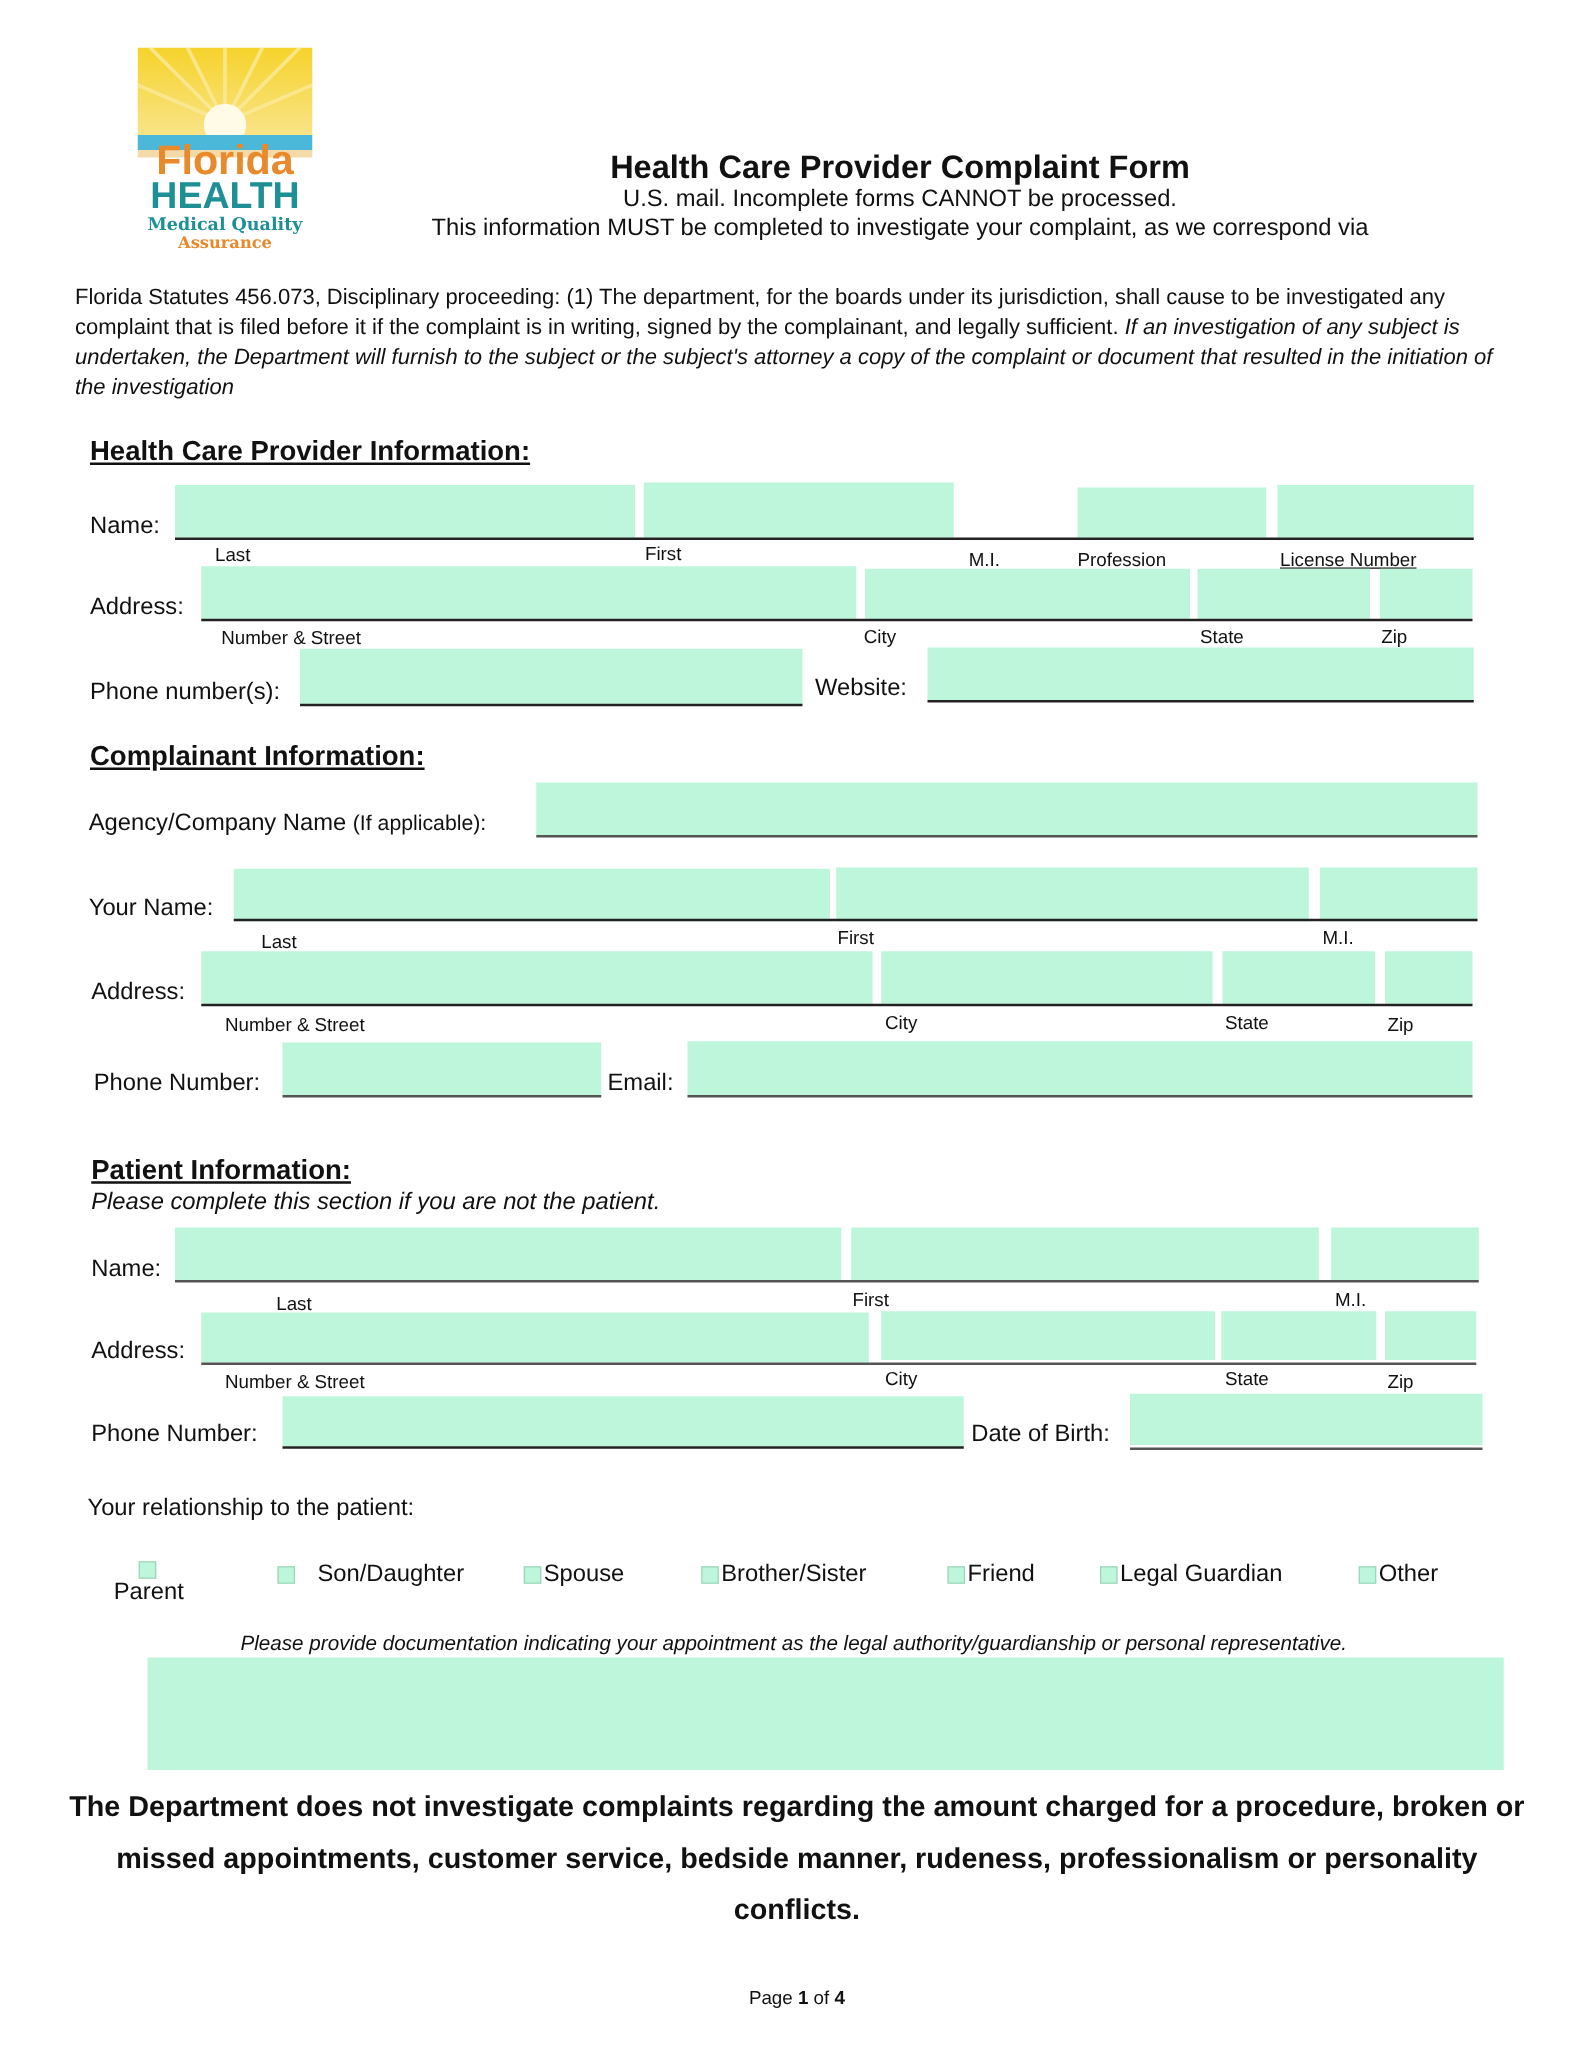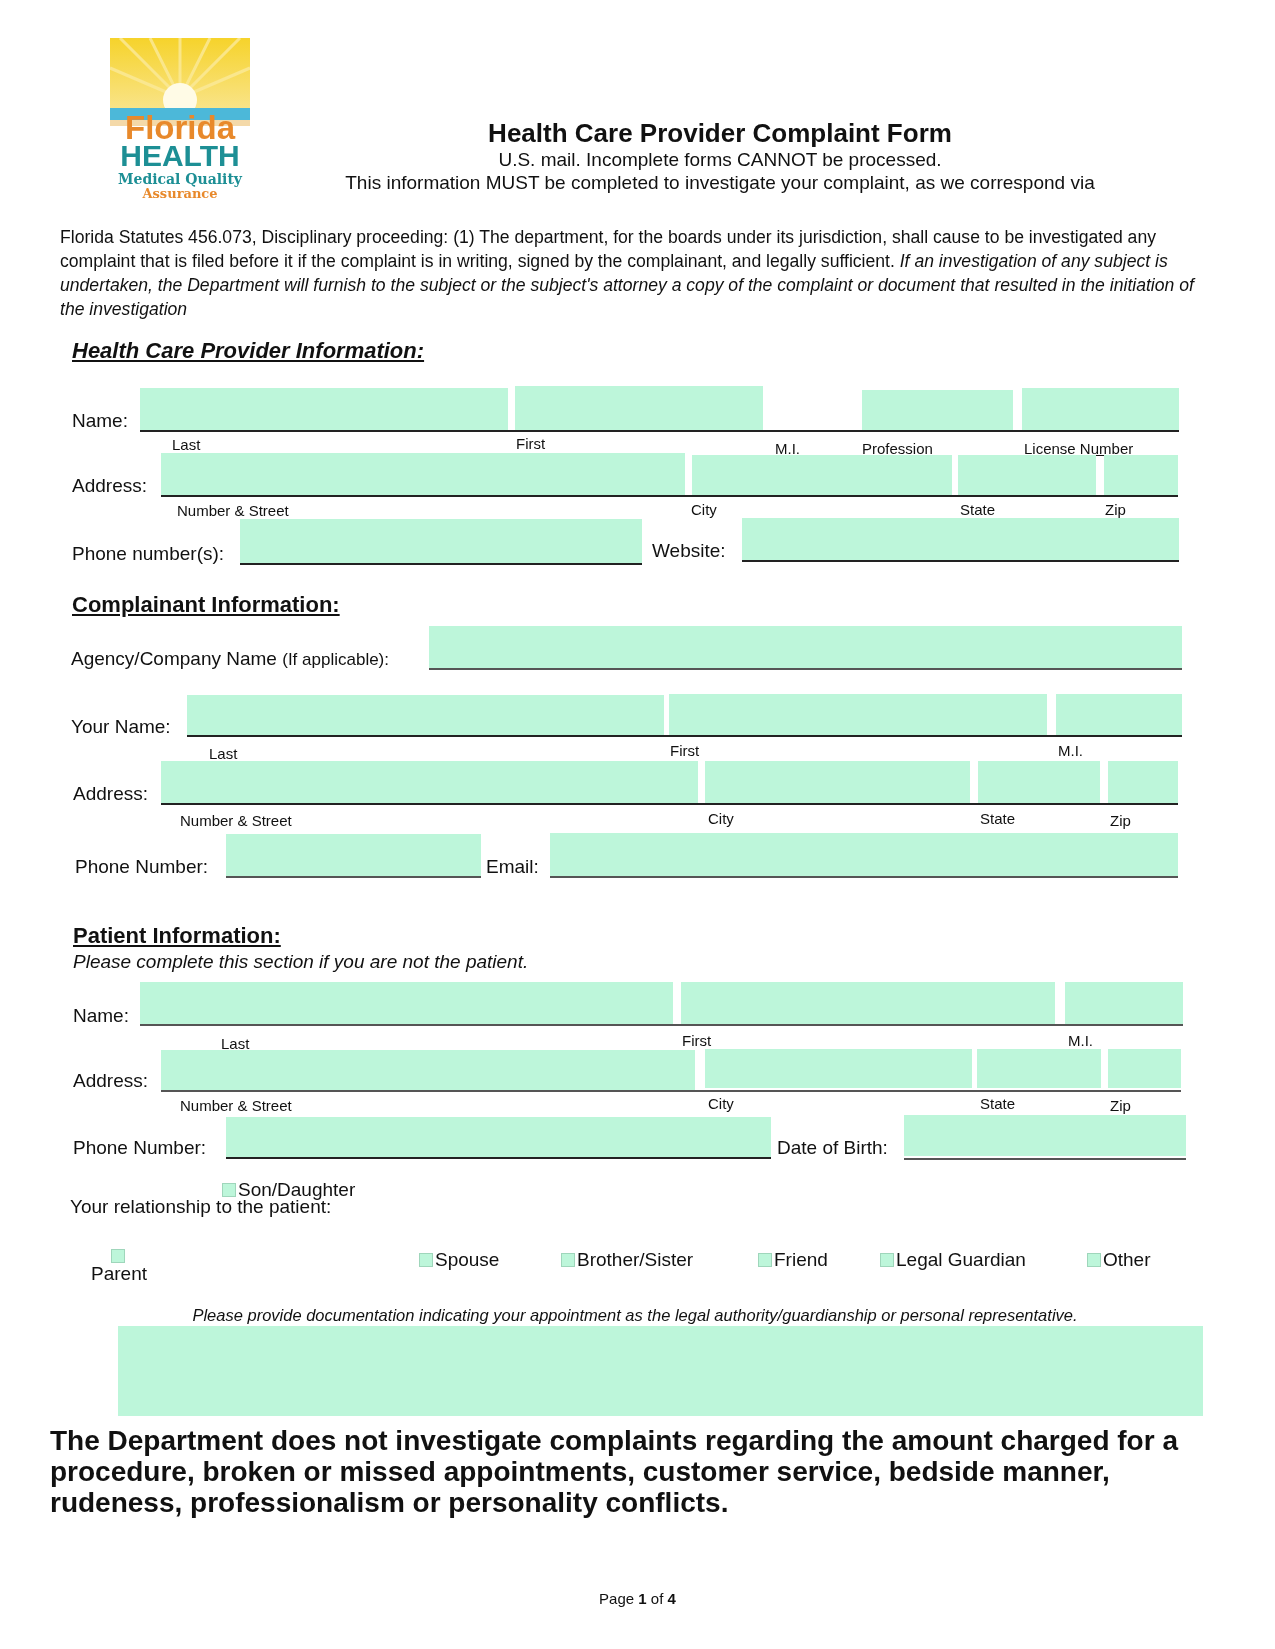--- a/index.html
+++ b/index.html
@@ -12,21 +12,21 @@
   .lbl { position:absolute; font-size:19px; white-space:nowrap; }
   .sub { position:absolute; font-size:15px; white-space:nowrap; }
   .sec { position:absolute; font-size:22px; font-weight:bold; text-decoration:underline; white-space:nowrap; }
   .cb { position:absolute; font-size:19px; white-space:nowrap; display:flex; align-items:center; }
   .cb .box { width:14px; height:14px; background:#bdf6da; border:1px solid #9fd6bb; margin-right:2px; display:inline-block; box-sizing:border-box; }
   #logo { left:110px; top:38px; width:140px; height:170px; }
   .title { left:380px; top:118px; width:680px; text-align:center; font-size:26px; font-weight:bold; }
   .subtitle { left:300px; top:148px; width:840px; text-align:center; font-size:19px; line-height:23px; }
   .statute { left:60px; top:225px; width:1150px; font-size:17.6px; line-height:24px; }
   .statute i { font-style:italic; }
-  .warn { left:50px; top:1355px; width:1175px; font-size:28px; font-weight:bold; line-height:31px; }
+  .warn { left:50px; top:1355px; width:1175px; text-align:center; font-size:23px; font-weight:bold; line-height:41px; }
   .doc-note { left:110px; top:1236px; width:1050px; text-align:center; font-size:16.5px; font-style:italic; }
   .pager { left:0; top:1505px; width:1275px; text-align:center; font-size:15px; }
 </style>
 </head>
 <body>
 
 <div id="logo" class="abs">
   <svg width="140" height="170" viewBox="0 0 140 170">
     <defs>
       <linearGradient id="sky" x1="0" y1="0" x2="0" y2="1">
@@ -55,21 +55,21 @@
 </div>
 
 <div class="abs title">Health Care Provider Complaint Form</div>
 <div class="abs subtitle">
   <div>U.S. mail.  Incomplete forms CANNOT be processed.</div>
   <div>This information MUST be completed to investigate your complaint, as we correspond via</div>
 </div>
 
 <div class="abs statute"><span>Florida Statutes 456.073, Disciplinary proceeding: (1) The department, for the boards under its jurisdiction, shall cause to be investigated any complaint that is filed before it if the complaint is in writing, signed by the complainant, and legally sufficient. </span><i>If an investigation of any subject is undertaken, the Department will furnish to the subject or the subject's attorney a copy of the complaint or document that resulted in the initiation of the investigation</i></div>
 
-<div class="sec" style="left:72px; top:338px;font-style:italic;">Health Care Provider Information:</div>
+<div class="sec" style="left:72px; top:348px;">Health Care Provider Information:</div>
 
 <div class="lbl" style="left:72px; top:410px;">Name:</div>
 <input class="fld" style="left: 140px; top: 388px; width: 368px; height: 42px;" value="">
 <input class="fld" style="left: 515px; top: 386px; width: 248px; height: 44px;" value="">
 <input class="fld" style="left: 862px; top: 390px; width: 151px; height: 40px;" value="">
 <input class="fld" style="left: 1022px; top: 388px; width: 157px; height: 42px;" value="">
 <div class="uline" style="left:140px; top:430px; width:1039px;"></div>
 <div class="sub" style="left:172px; top:436px;">Last</div>
 <div class="sub" style="left:516px; top:435px;">First</div>
 <div class="sub" style="left:775px; top:440px;">M.I.</div>
@@ -157,21 +157,21 @@
 <input class="fld" style="left: 904px; top: 1115px; width: 282px; height: 41px;" value="">
 <div class="uline dash" style="left:904px; top:1158px; width:282px;"></div>
 
 <div class="lbl" style="left:70px; top:1196px;">Your relationship to the patient:</div>
 
 <div id="rel-row">
   <label class="cb" style="left:91px; top:1249px;flex-direction:column;">
       <span class="box"></span>
       <span>Parent</span>
     </label>
-  <label class="cb" style="left:222px; top:1179px;">
+  <label class="cb" style="left:222px; top:1249px;gap:16px;">
       <span class="box"></span>
       <span>Son/Daughter</span>
     </label>
   <label class="cb" style="left:419px; top:1249px;">
       <span class="box"></span>
       <span>Spouse</span>
     </label>
   <label class="cb" style="left:561px; top:1249px;">
       <span class="box"></span>
       <span>Brother/Sister</span>

